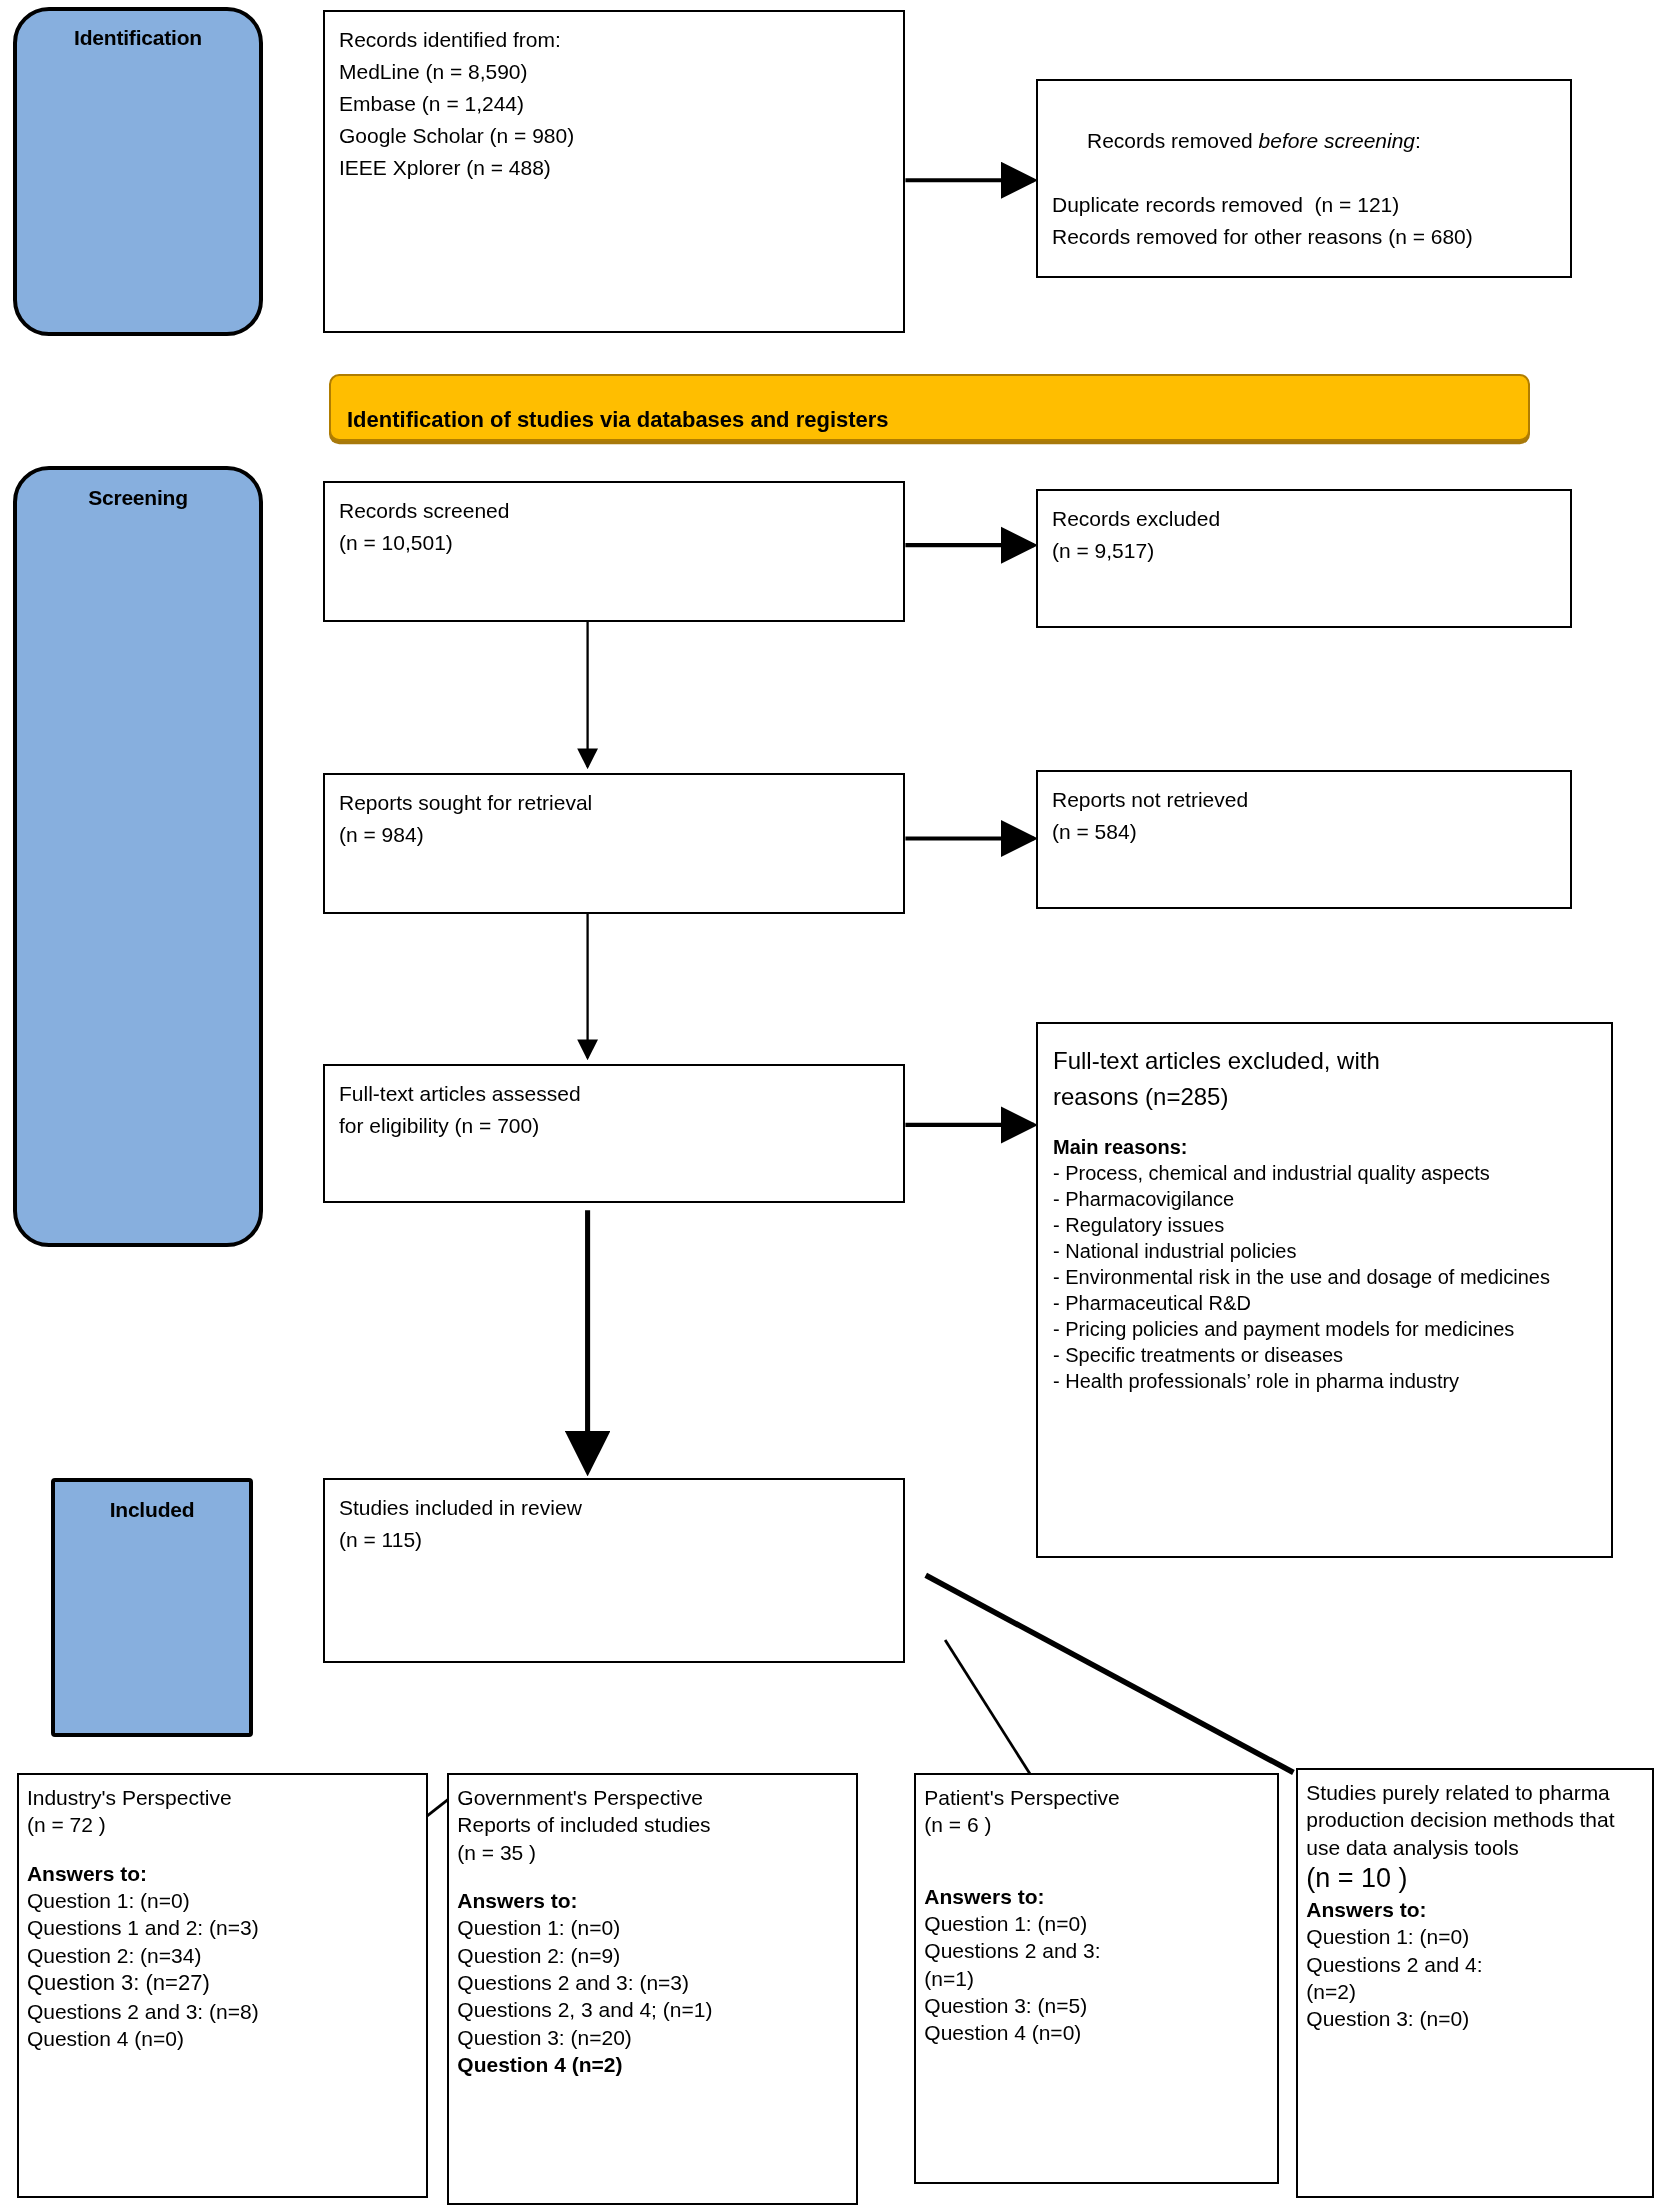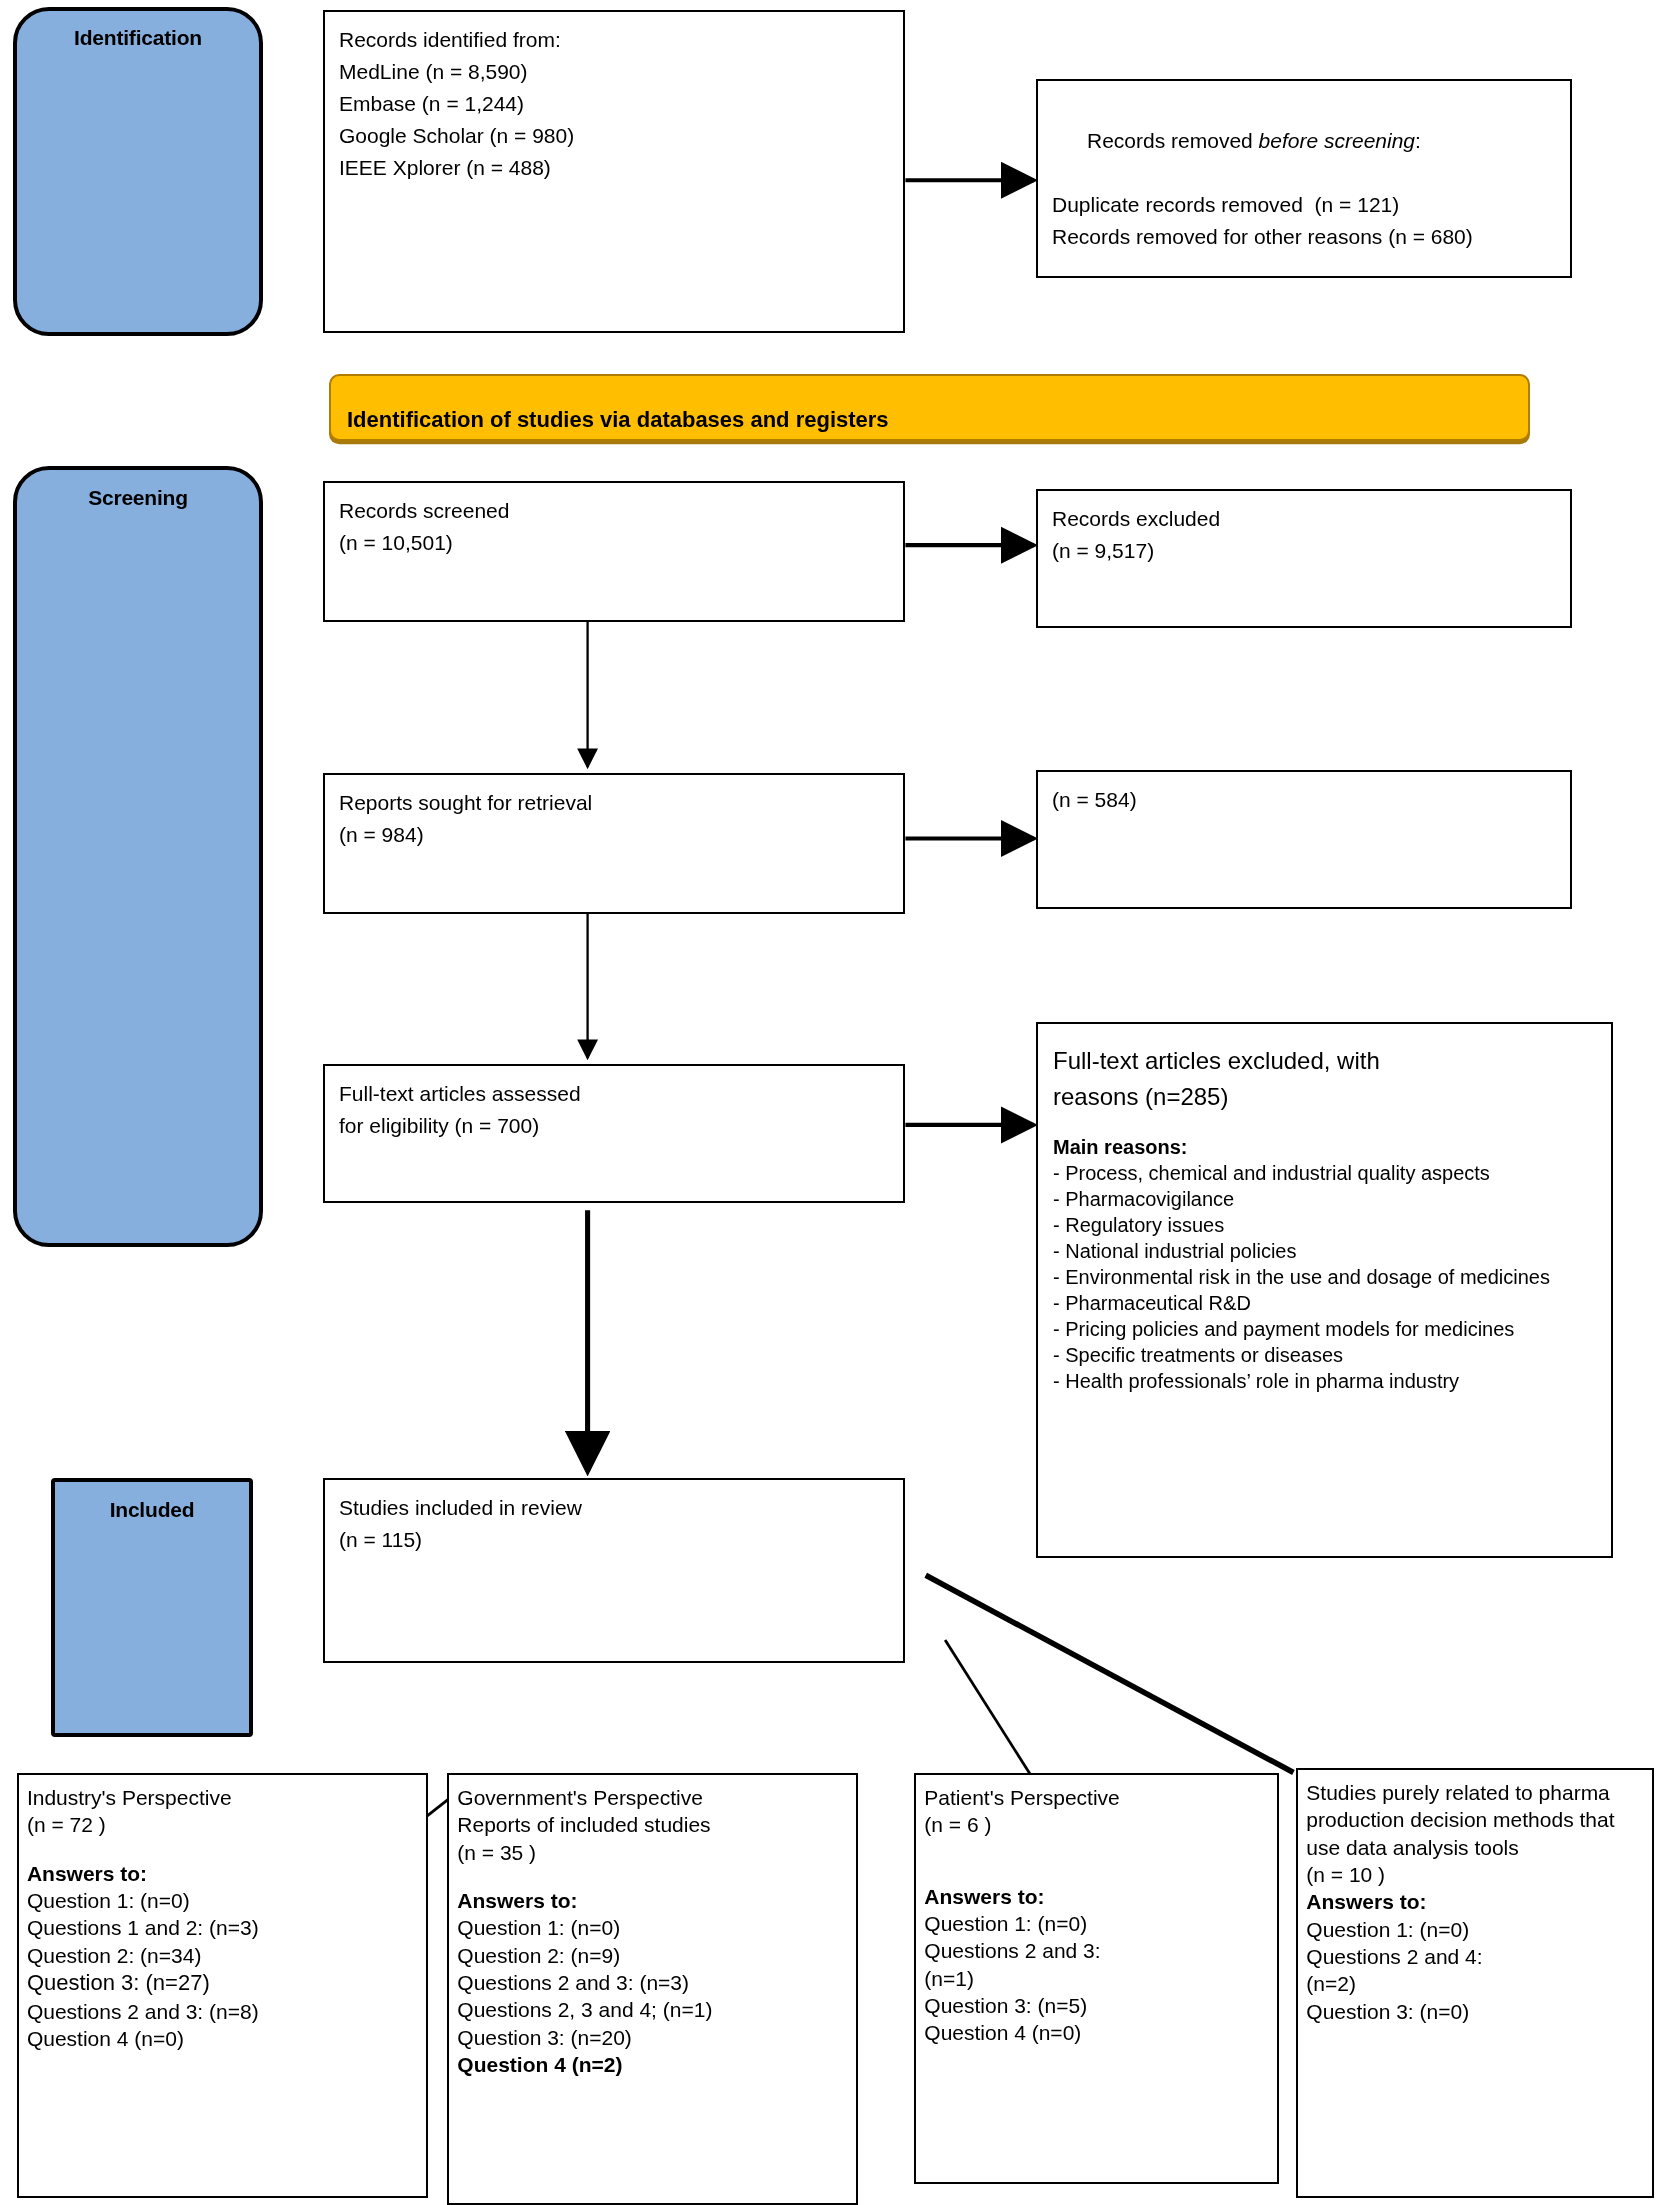--- a/index.html
+++ b/index.html
@@ -160,20 +160,21 @@
     <p>Records excluded</p>
     <p>(n = 9,517)</p>
   </div>
 
   <div class="pbox" style="left:323px; top:773px; width:582px; height:141px;">
     <p>Reports sought for retrieval</p>
     <p>(n = 984)</p>
   </div>
 
   <div class="pbox" style="left:1036px; top:770px; width:536px; height:139px;">
+    <p>Reports not retrieved</p>
     <p>(n = 584)</p>
   </div>
 
   <div class="pbox" style="left:323px; top:1064px; width:582px; height:139px;">
     <p>Full-text articles assessed</p>
     <p>for eligibility (n = 700)</p>
   </div>
 
   <div class="pbox" style="left:1036px; top:1022px; width:577px; height:536px; padding:18.5px 12px 9.2px 15px;">
     <p style="font-size:24px;">Full-text articles excluded, with</p>
@@ -232,21 +233,21 @@
     <p class="bold tight" style="font-size:21px;">Answers to:</p>
     <p class="tight" style="font-size:21px;">Question 1: (n=0)</p>
     <p class="tight" style="font-size:21px;">Questions 2 and 3:</p>
     <p class="tight" style="font-size:21px;">(n=1)</p>
     <p class="tight" style="font-size:21px;">Question 3: (n=5)</p>
     <p class="tight" style="font-size:21px;">Question 4 (n=0)</p>
   </div>
 
   <div class="pbox thin" style="left:1296px; top:1768px; width:358px; height:430px; padding:9.2px 8.3px;">
     <p class="tight" style="font-size:21px;">Studies purely related to pharma production decision methods that use data analysis tools</p>
-    <p class="tight" style="font-size:21px;">(n = 10 )</p>
+    <p class="tight" style="font-size:27px;">(n = 10 )</p>
     <p class="bold tight" style="font-size:21px;">Answers to:</p>
     <p class="tight" style="font-size:21px;">Question 1: (n=0)</p>
     <p class="tight" style="font-size:21px;">Questions 2 and 4:</p>
     <p class="tight" style="font-size:21px;">(n=2)</p>
     <p class="tight" style="font-size:21px;">Question 3: (n=0)</p>
   </div>
 
 </div>
 
 

